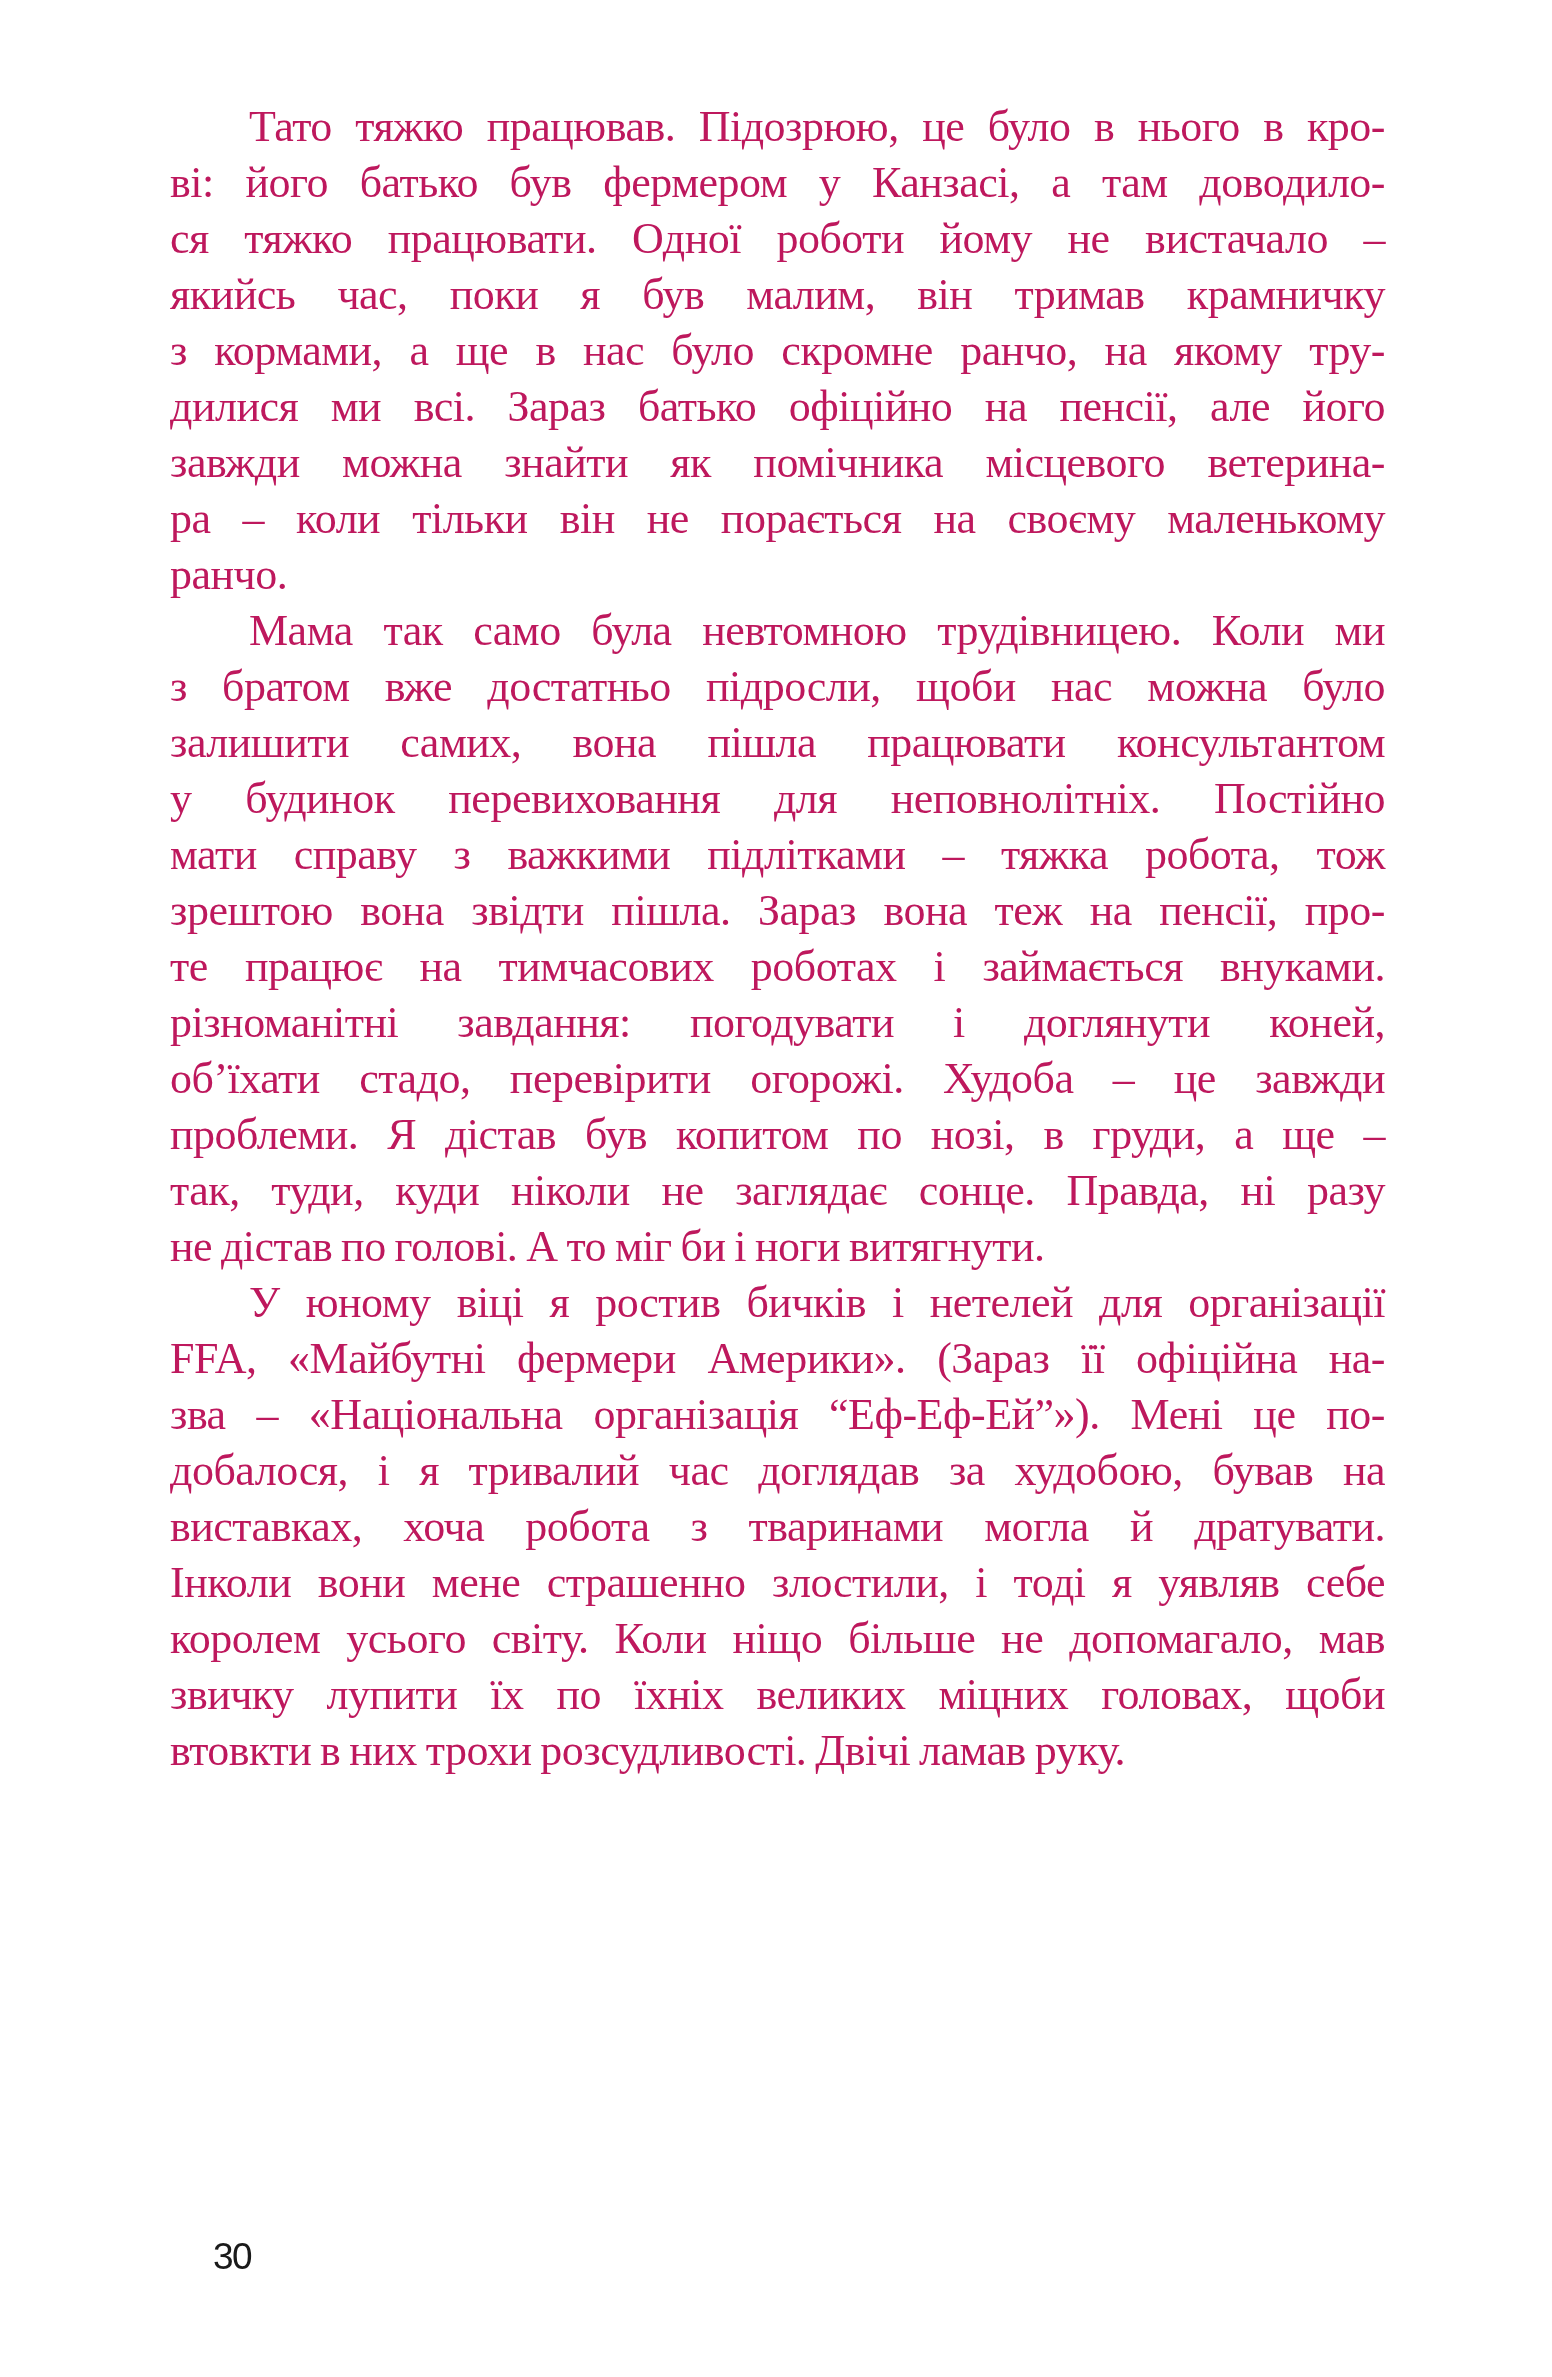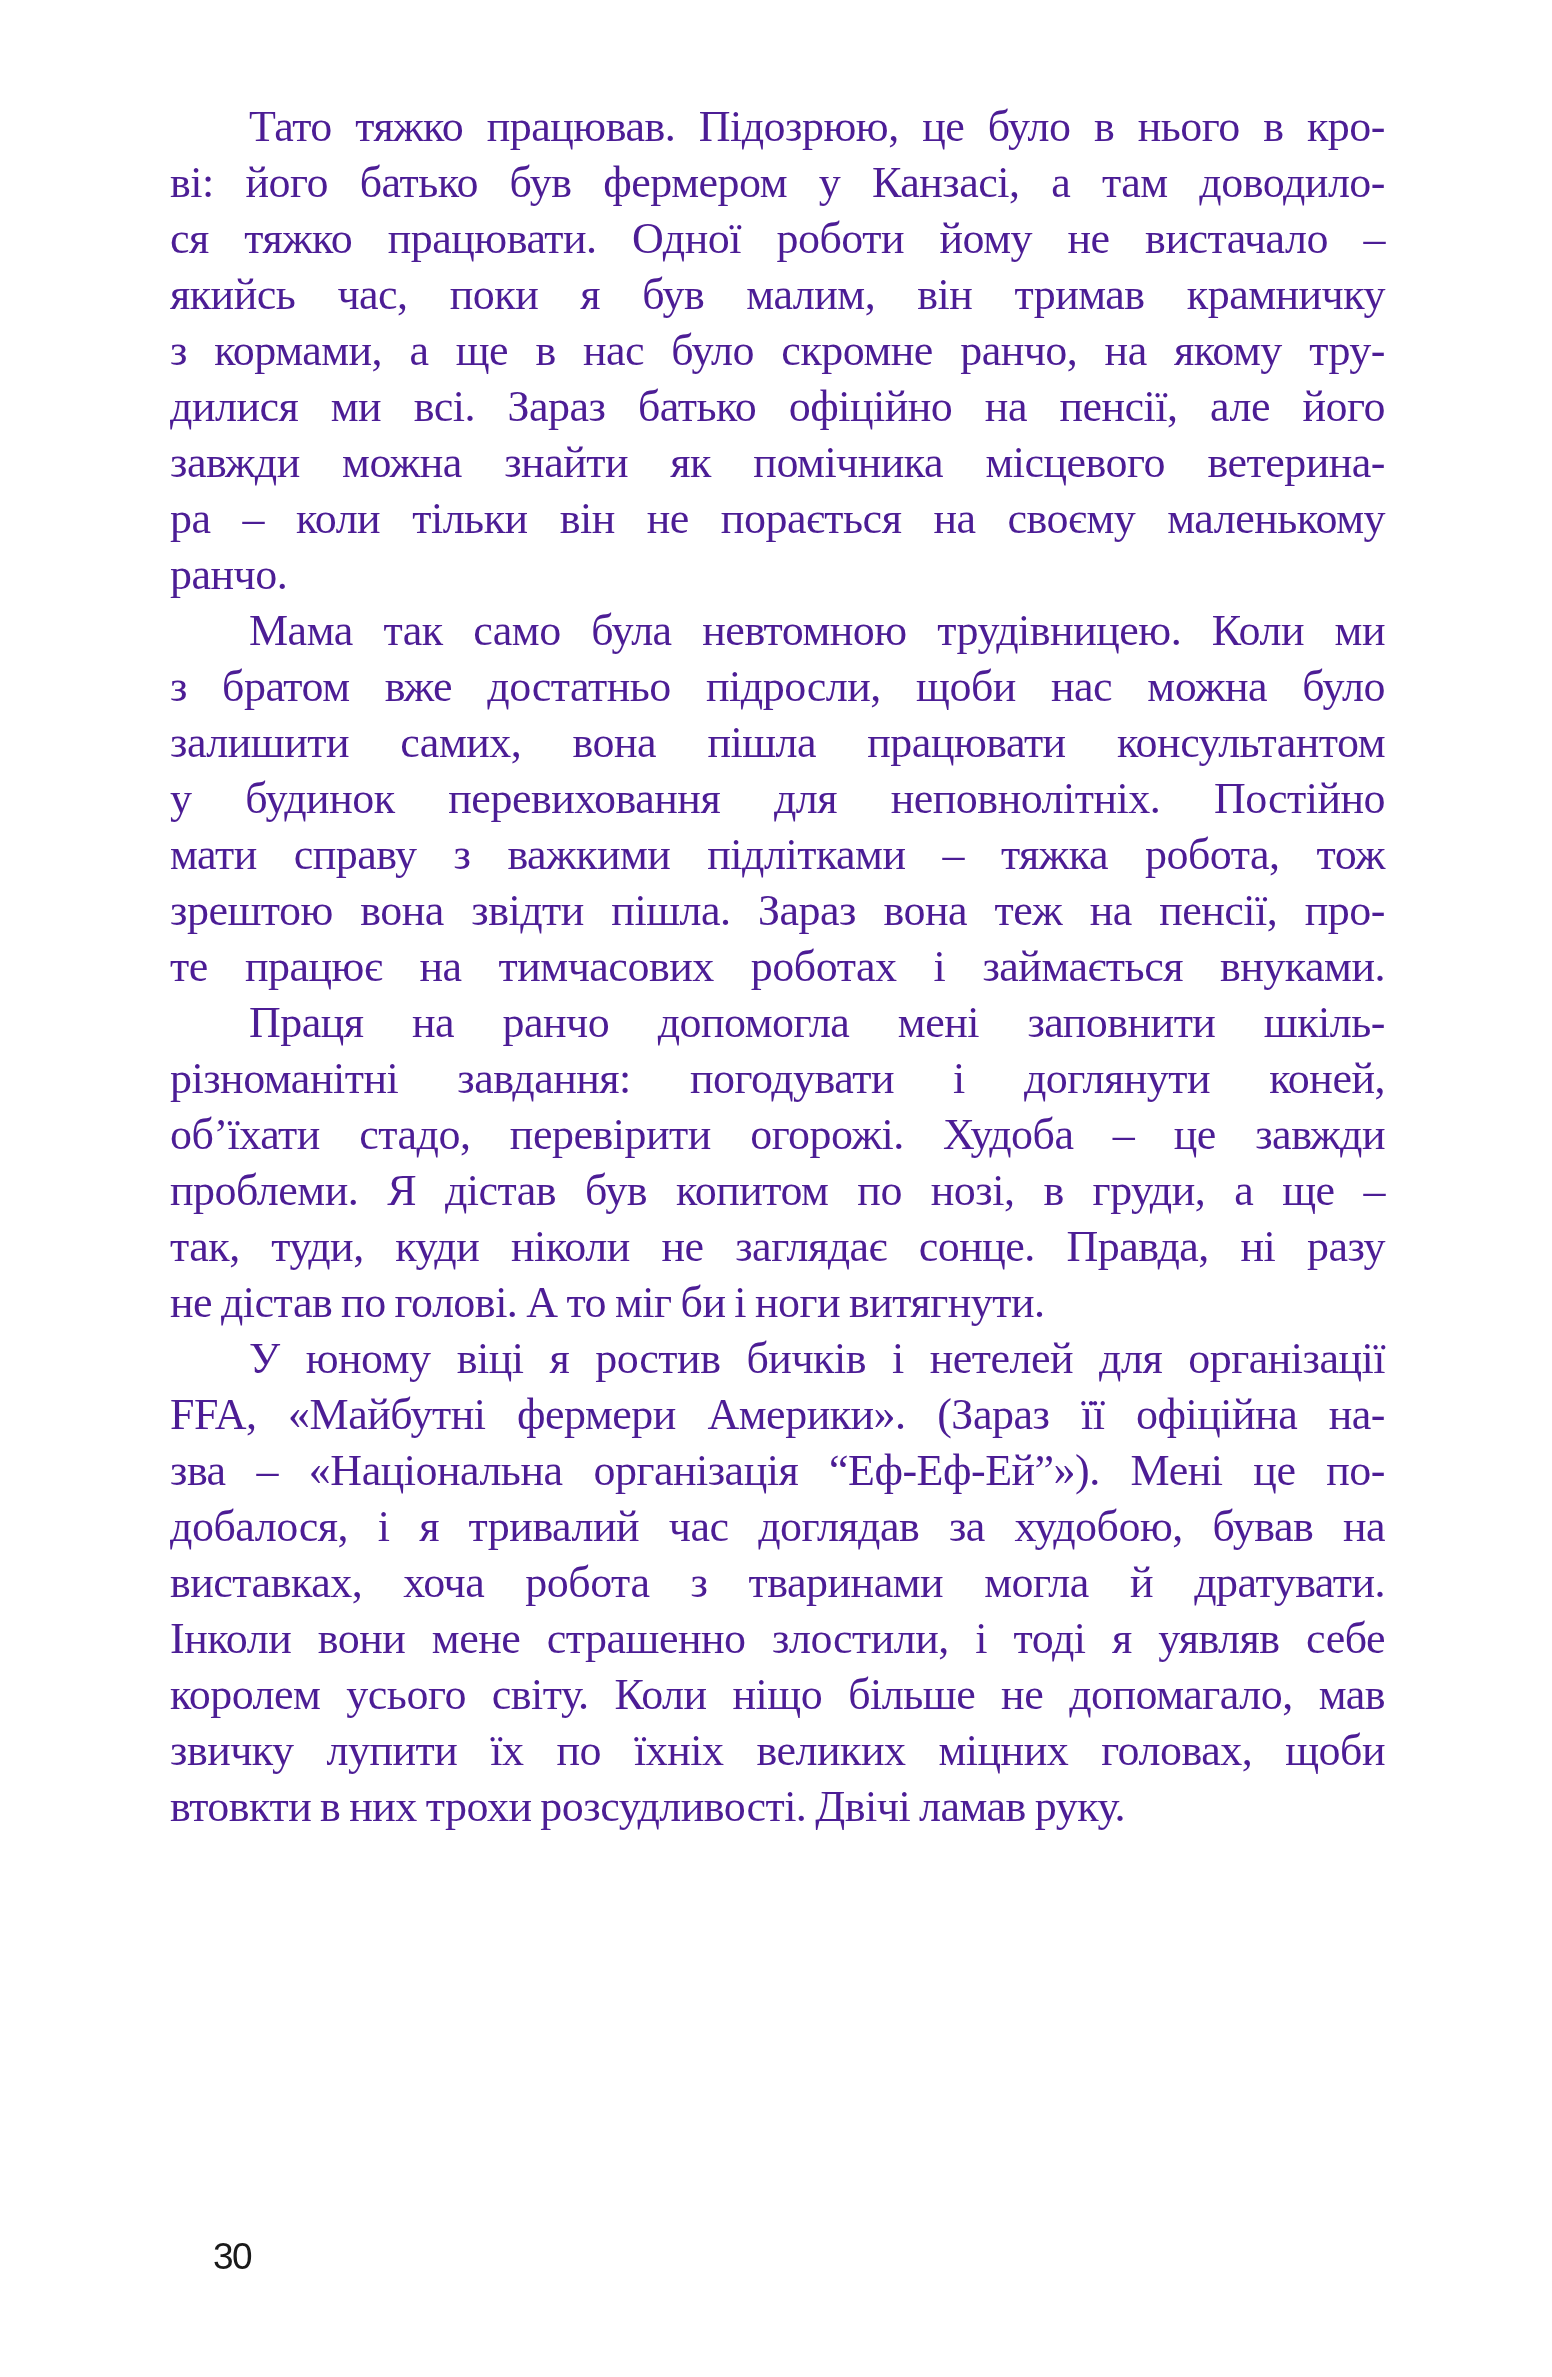--- a/index.html
+++ b/index.html
@@ -3,21 +3,21 @@
 <meta charset="utf-8">
 <style>
   html, body { margin: 0; padding: 0; background: #ffffff; }
   body { width: 1553px; height: 2377px; position: relative; overflow: hidden; }
   .page {
     position: absolute; left: 0; top: 0; width: 1553px; height: 2377px; background: #ffffff;
   }
   .text-block {
     position: absolute; left: 170px; top: 99px; width: 1215px;
     font-family: "Liberation Serif", "DejaVu Serif", serif;
-    font-size: 44px; color: #4c1d95;
+    font-size: 44px; color: #be185d;
   }
   .line {
     display: block; height: 56px; line-height: 56px;
     white-space: nowrap; text-align: justify; text-align-last: justify;
     letter-spacing: -0.5px; word-spacing: -1.6px;
     transform-origin: left center;
   }
   .line.indent { padding-left: 79px; }
   .line.last { text-align-last: left; }
   .page-number {
@@ -48,21 +48,20 @@
       <span class="line indent">Мама так само була невтомною трудівницею. Коли ми</span>
       <span class="line">з братом вже достатньо підросли, щоби нас можна було</span>
       <span class="line">залишити самих, вона пішла працювати консультантом</span>
       <span class="line">у будинок перевиховання для неповнолітніх. Постійно</span>
       <span class="line">мати справу з важкими підлітками – тяжка робота, тож</span>
       <span class="line">зрештою вона звідти пішла. Зараз вона теж на пенсії, про-</span>
       <span class="line">те працює на тимчасових роботах і займається внуками.</span>
     </div>
 
     <div>
-      <span class="line indent">Праця на ранчо допомогла мені заповнити шкіль-</span>
       <span class="line">різноманітні завдання: погодувати і доглянути коней,</span>
       <span class="line">об’їхати стадо, перевірити огорожі. Худоба – це завжди</span>
       <span class="line">проблеми. Я дістав був копитом по нозі, в груди, а ще –</span>
       <span class="line">так, туди, куди ніколи не заглядає сонце. Правда, ні разу</span>
       <span class="line last">не дістав по голові. А то міг би і ноги витягнути.</span>
     </div>
 
     <div>
       <span class="line indent">У юному віці я ростив бичків і нетелей для організації</span>
       <span class="line">FFA, «Майбутні фермери Америки». (Зараз її офіційна на-</span>

